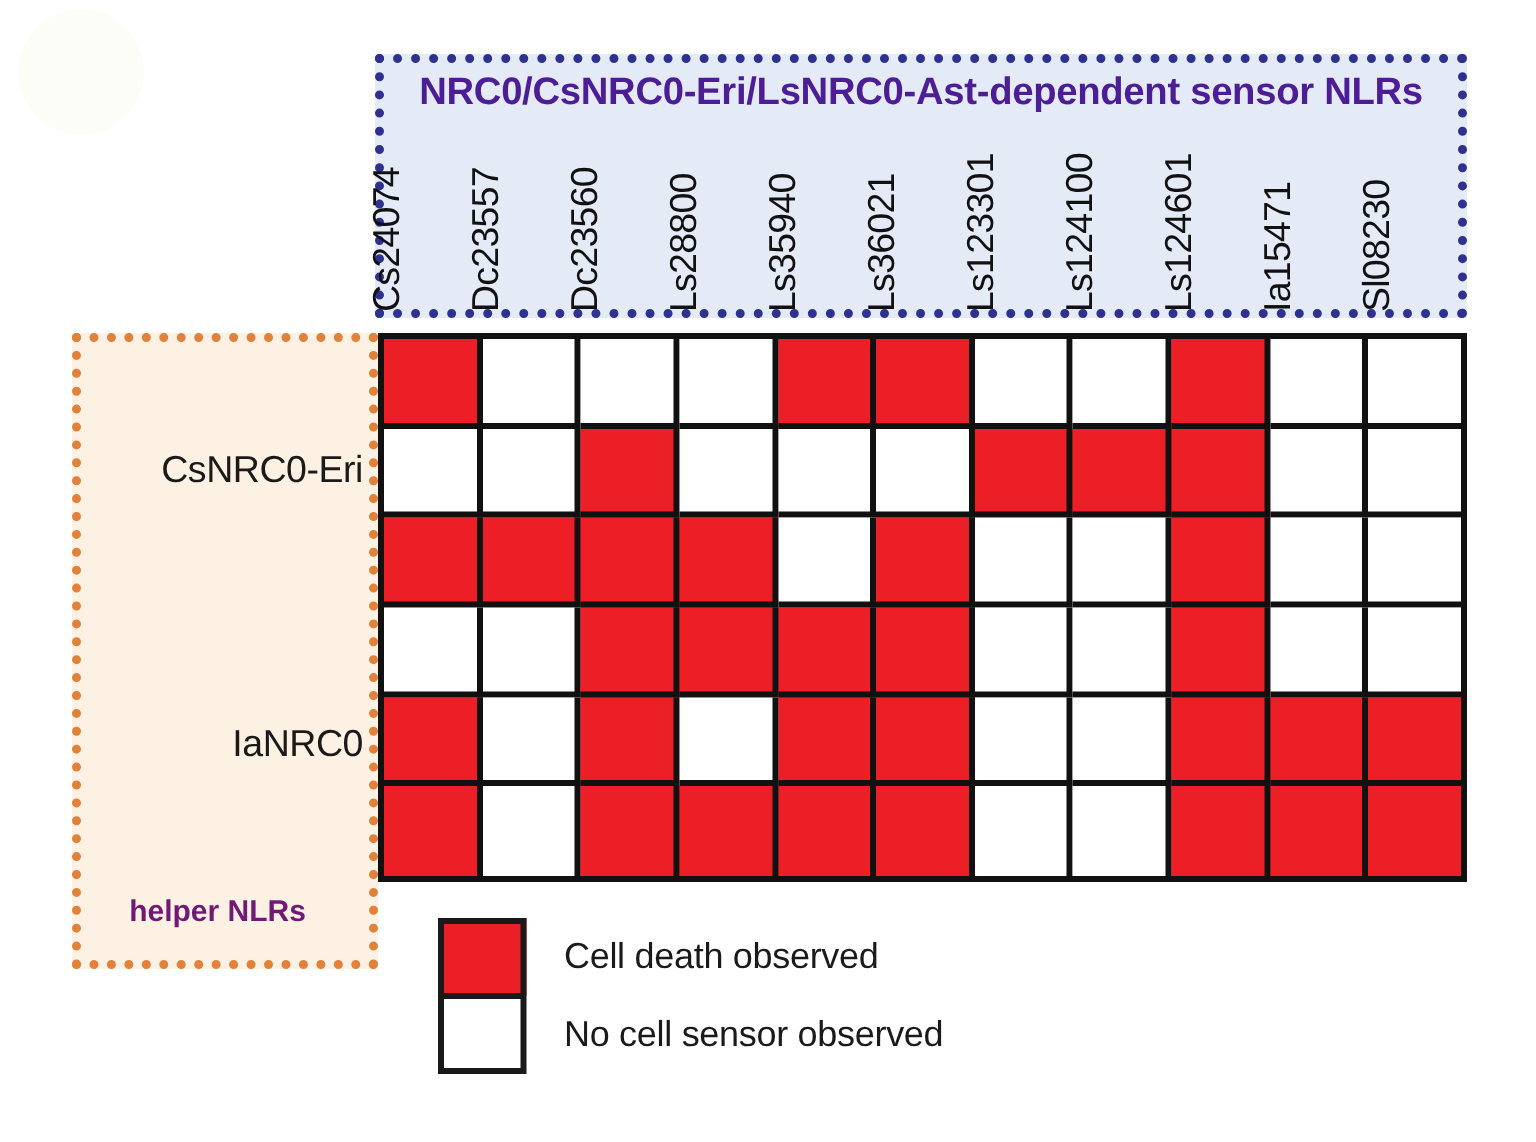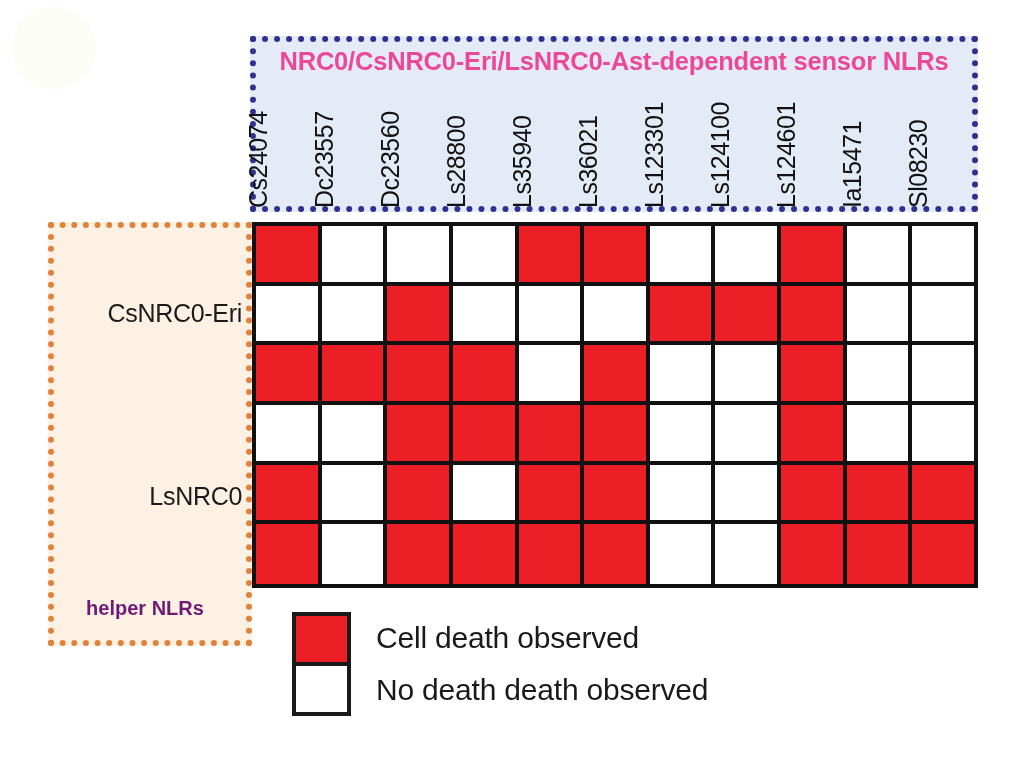--- a/index.html
+++ b/index.html
@@ -34,21 +34,21 @@
     border: 6px dotted #2f3191;
     box-sizing: border-box;
   }
   #sensor-group-title {
     position: absolute;
     left: 250px; top: 47px;
     width: 728px;
     text-align: center;
     font-size: 25.5px;
     font-weight: bold;
-    color: #ec4899;
+    color: #4c1d95;
     letter-spacing: -0.2px;
     white-space: nowrap;
   }
 
   
   #col-headers {
     position: absolute;
     left: 252px; top: 88px;
     width: 726px; height: 122px;
     display: flex;
@@ -148,21 +148,21 @@
     height: 52px;
     border: 4px solid #1a1a1a;
     box-sizing: border-box;
     background: #ffffff;
   }
   .legend-row:first-child .legend-swatch { border-bottom-width: 2px; }
   .legend-row:last-child  .legend-swatch { border-top-width: 2px; }
   .legend-swatch.death { background: #ed1f26; }
   .legend-text {
     margin-left: 25px;
-    font-size: 30px;
+    font-size: 24px;
     color: #1a1a1a;
     letter-spacing: -0.2px;
     white-space: nowrap;
   }
 </style>
 </head>
 <body>
 
 <div id="watermark"></div>
 
@@ -201,21 +201,21 @@
       <span class="col-header-label">Ia15471</span>
     </div>
     <div class="col-header">
       <span class="col-header-label">Sl08230</span>
     </div>
   </div>
 
 <div id="helper-group-box"></div>
 <div id="row-labels">
     <div class="row-label">CsNRC0-Eri</div>
-    <div class="row-label">LsNRC0</div>
+    <div class="row-label">IaNRC0</div>
   </div>
 <div id="helper-caption">helper NLRs</div>
 
 <div id="matrix">
     <div class="matrix-row">
       <div class="matrix-cell death" title="Cell death observed"></div>
       <div class="matrix-cell" title="No cell death observed"></div>
       <div class="matrix-cell" title="No cell death observed"></div>
       <div class="matrix-cell" title="No cell death observed"></div>
       <div class="matrix-cell death" title="Cell death observed"></div>
@@ -293,15 +293,15 @@
     </div>
   </div>
 
 <div id="legend">
     <div class="legend-row">
       <div class="legend-swatch death"></div>
       <div class="legend-text">Cell death observed</div>
     </div>
     <div class="legend-row">
       <div class="legend-swatch"></div>
-      <div class="legend-text">No death death observed</div>
+      <div class="legend-text">No cell sensor observed</div>
     </div>
   </div>
 
 </body></html>

